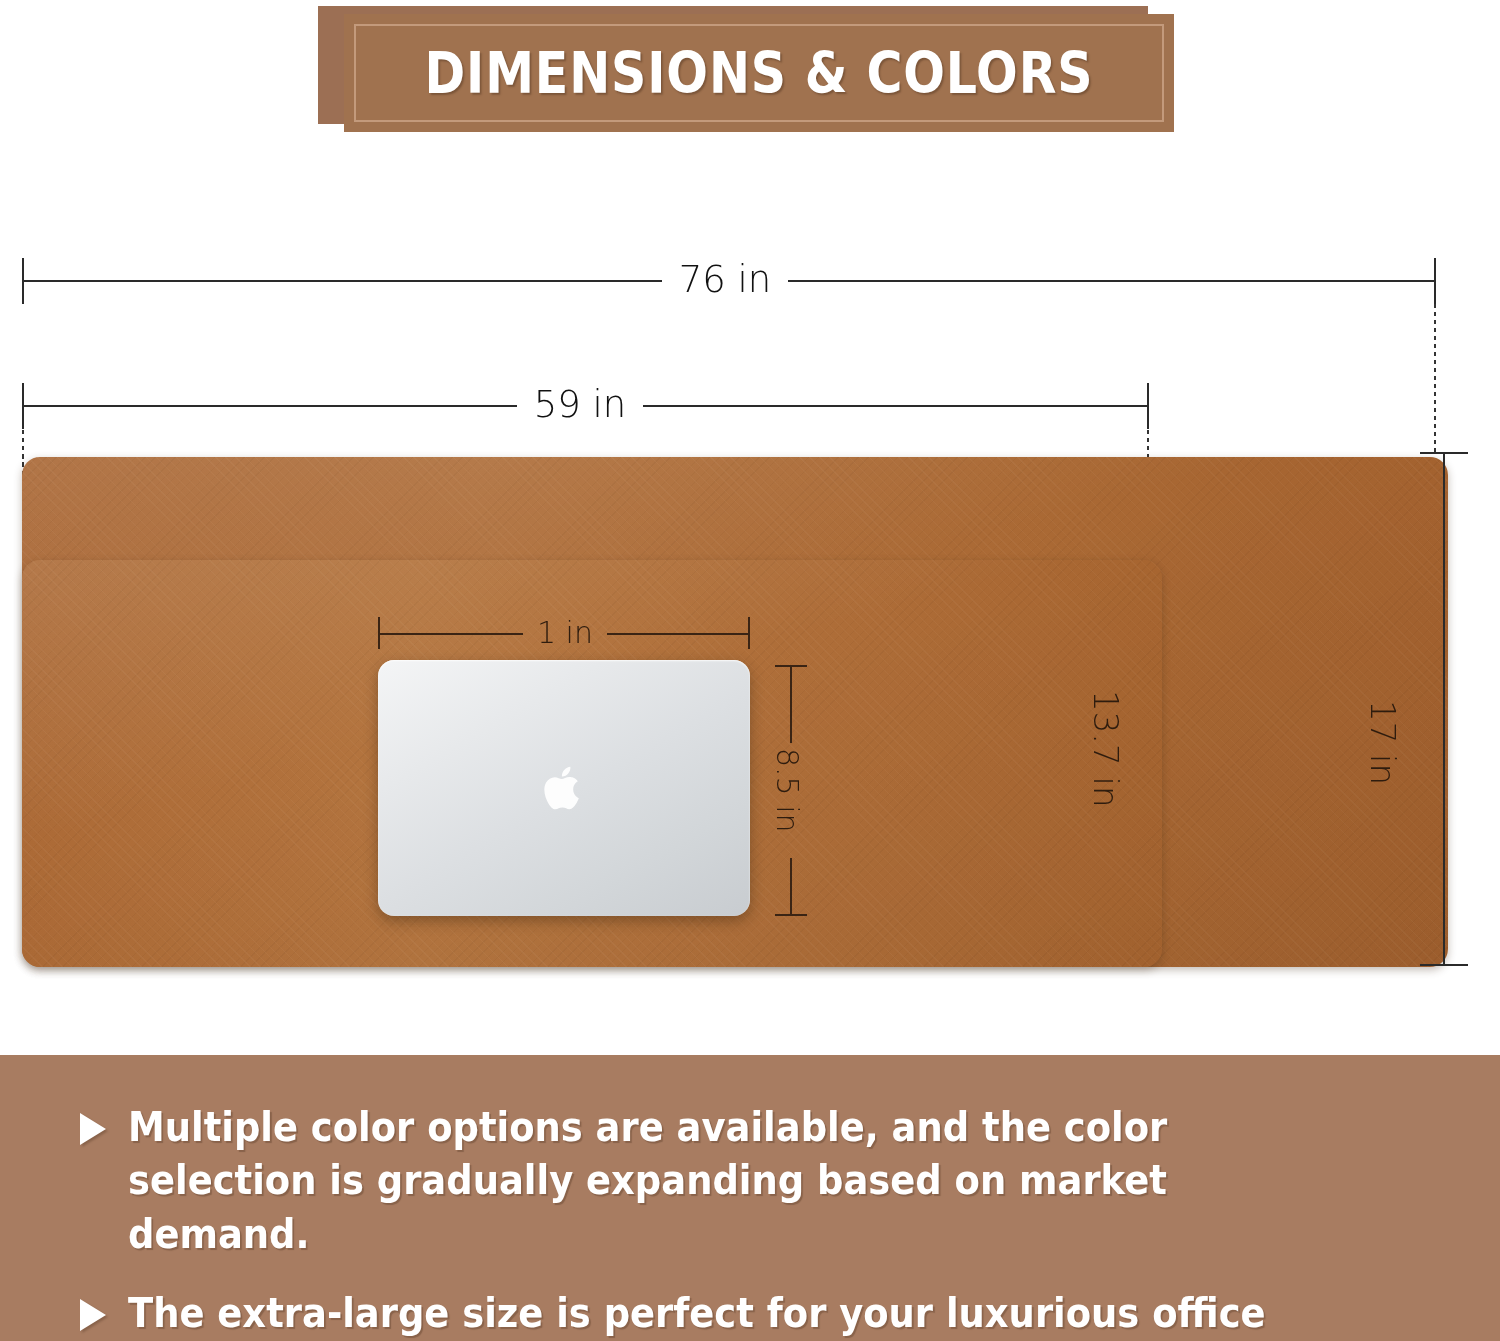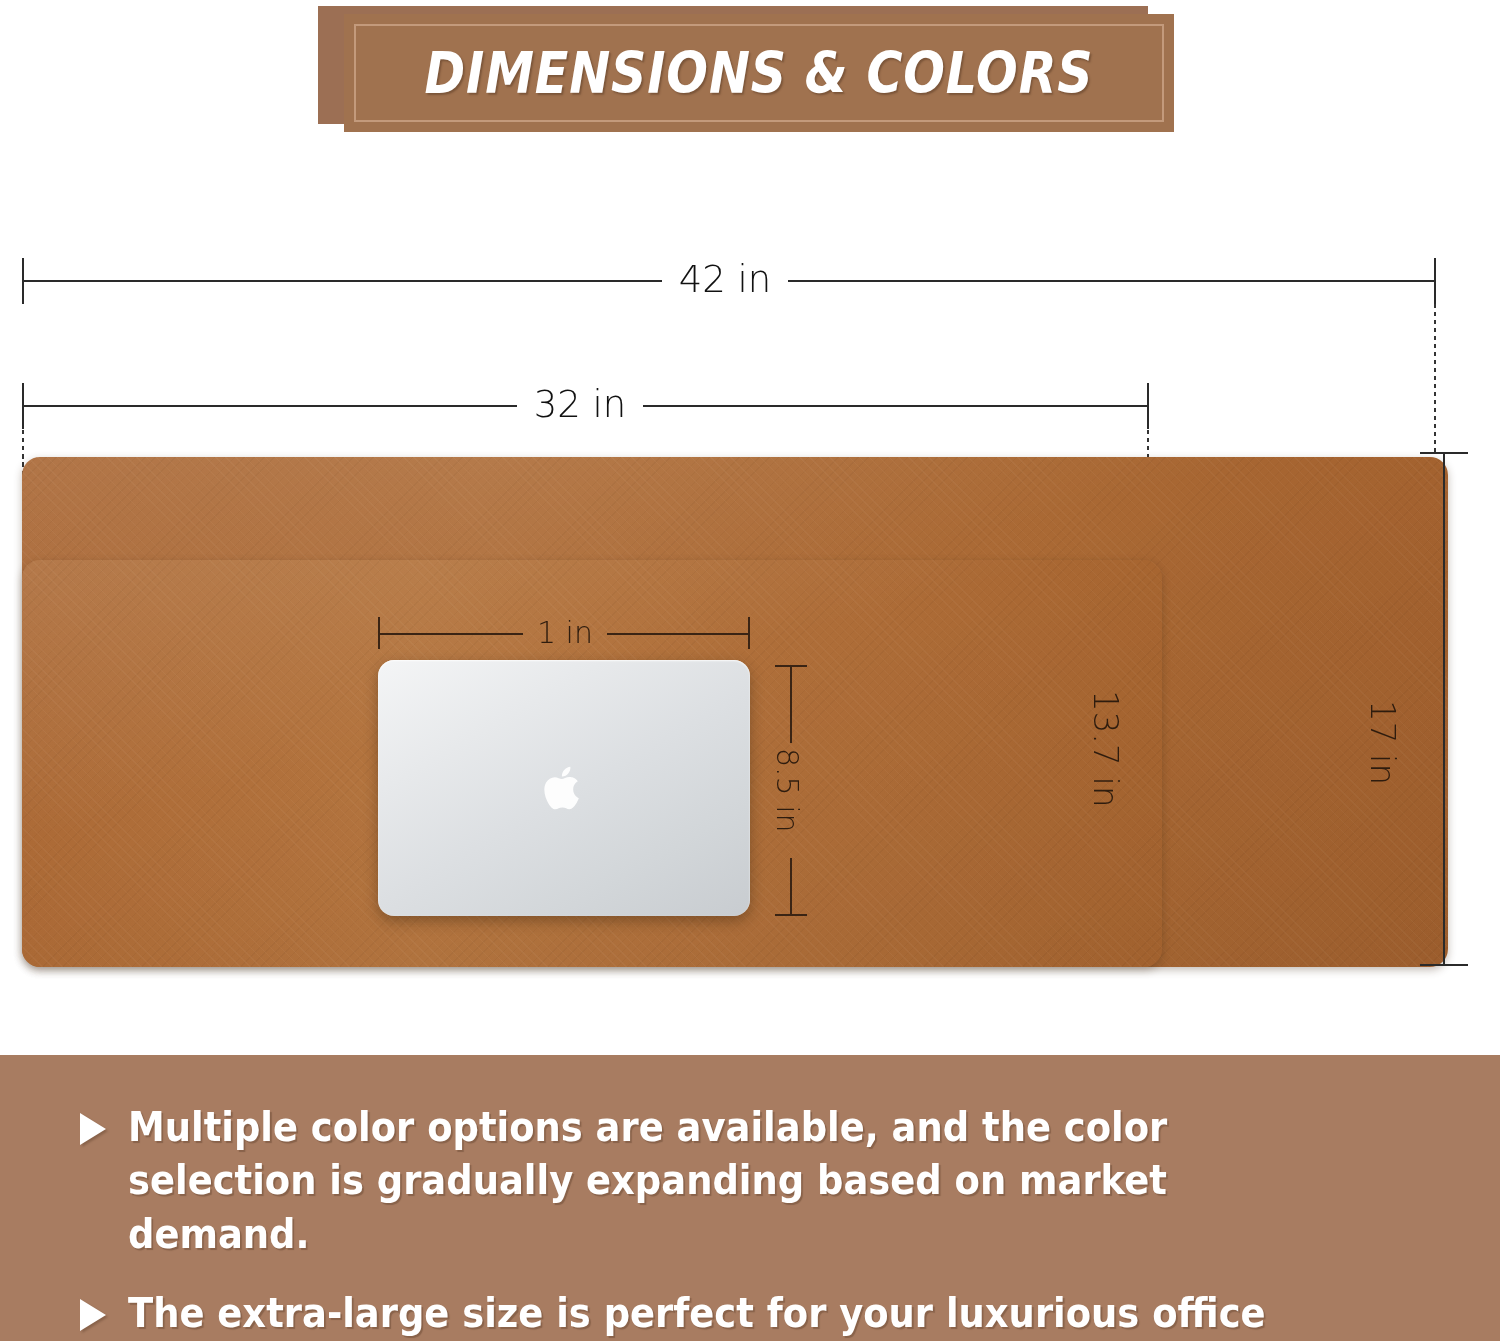--- a/index.html
+++ b/index.html
@@ -15,21 +15,20 @@
     font-family: "Liberation Sans", sans-serif;
   }
 
   
   #title-banner {
     position: absolute;
     left: 318px;
     top: 6px;
     width: 856px;
     height: 126px;
-    font-style: italic;
   }
   #title-banner-shadow {
     position: absolute;
     left: 0px;
     top: 0px;
     width: 830px;
     height: 118px;
     background: #9C6F54;
   }
   #title-banner-main {
@@ -230,29 +229,29 @@
 <div id="title-banner">
   <div id="title-banner-shadow"></div>
   <div id="title-banner-main"></div>
   <div id="title-banner-inner"></div>
   <div id="title-text">DIMENSIONS &amp; COLORS</div>
 </div>
 
 <div>
   <div class="dim-tick-v" style="left:22px; top:258px; height:46px;"></div>
   <div class="dim-line-h" style="left:22px; top:280px; width:640px;"></div>
-  <div class="dim-label-outer" style="left:662px; top:258px; width:126px;">42 in</div>
+  <div class="dim-label-outer" style="left:662px; top:258px; width:126px;">76 in</div>
   <div class="dim-line-h" style="left:788px; top:280px; width:648px;"></div>
   <div class="dim-tick-v" style="left:1434px; top:258px; height:46px;"></div>
 </div>
 
 <div>
   <div class="dim-tick-v" style="left:22px; top:383px; height:46px;"></div>
   <div class="dim-line-h" style="left:22px; top:405px; width:495px;"></div>
-  <div class="dim-label-outer" style="left:517px; top:383px; width:126px;">32 in</div>
+  <div class="dim-label-outer" style="left:517px; top:383px; width:126px;">59 in</div>
   <div class="dim-line-h" style="left:643px; top:405px; width:505px;"></div>
   <div class="dim-tick-v" style="left:1147px; top:383px; height:46px;"></div>
 </div>
 
 <div class="dotted-v" style="left:22px; top:430px; height:40px;"></div>
 <div class="dotted-v" style="left:1147px; top:430px; height:140px;"></div>
 <div class="dotted-v" style="left:1434px; top:304px; height:150px;"></div>
 <div class="dotted-v" style="left:22px; top:455px; height:115px;"></div>
 <div class="dotted-h" style="left:1030px; top:963px; width:130px;"></div>
 

